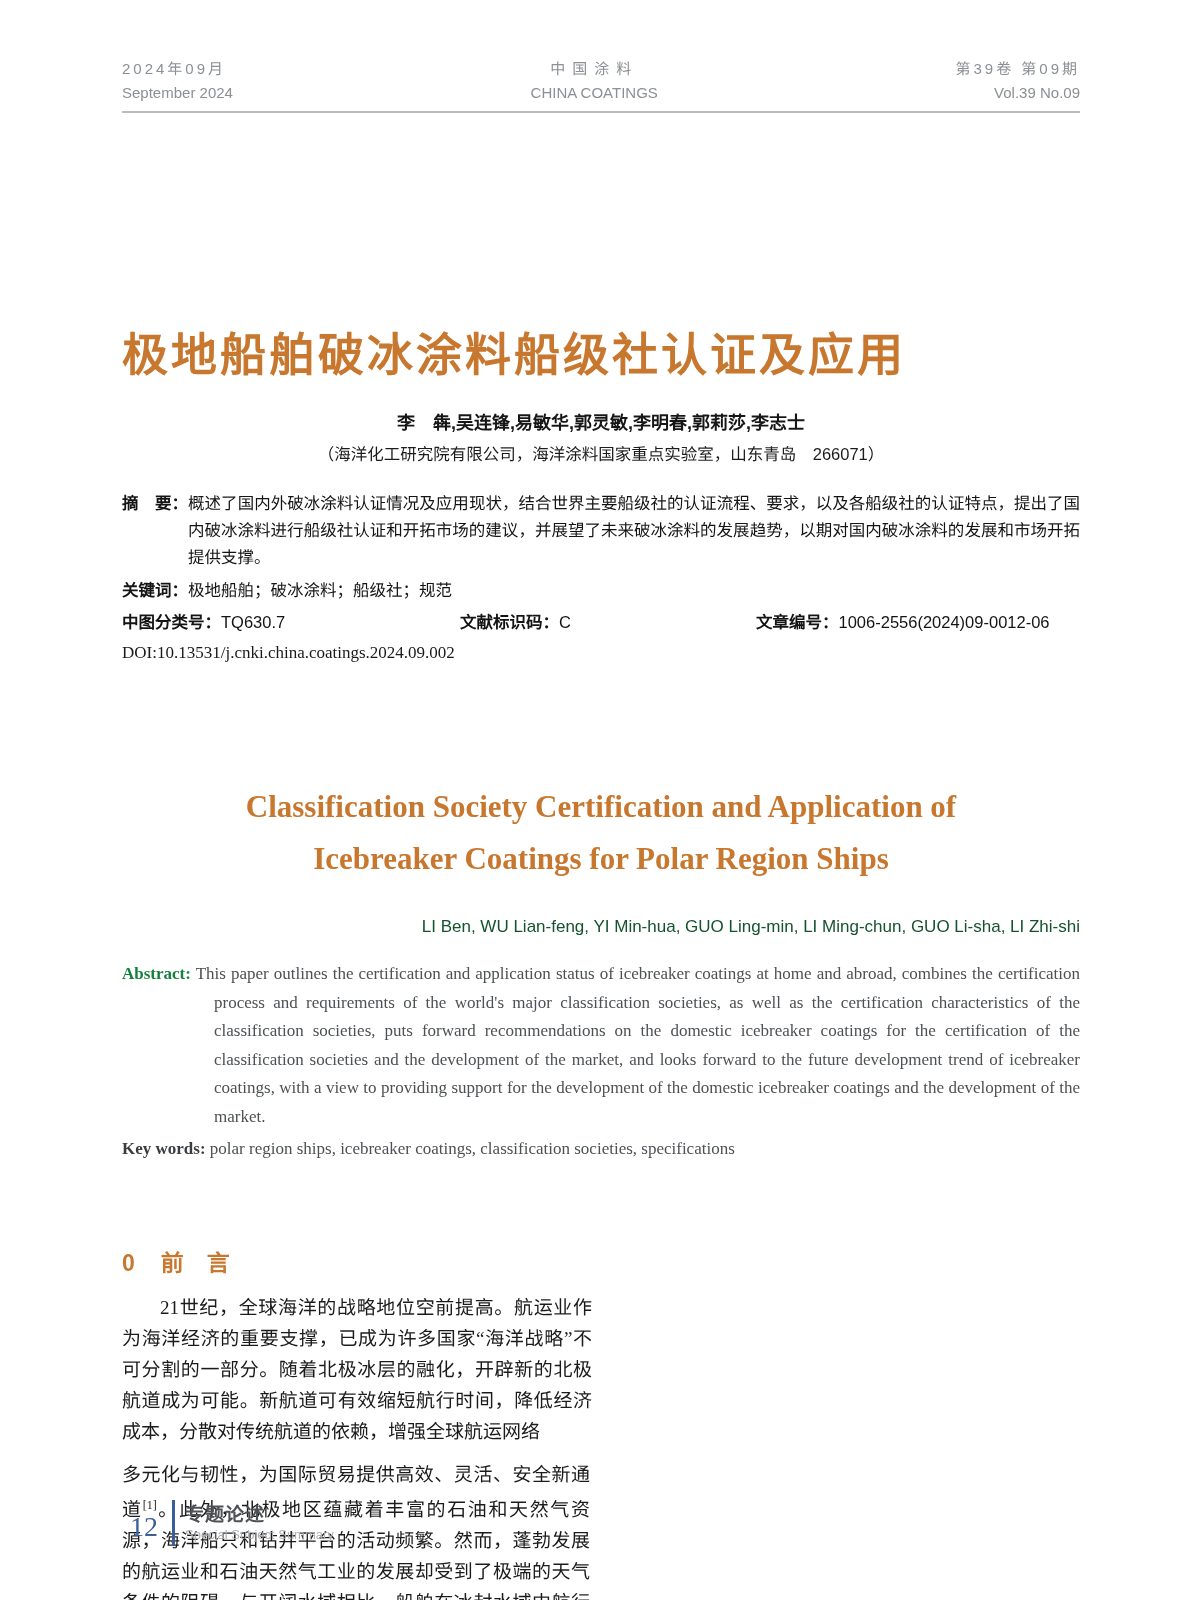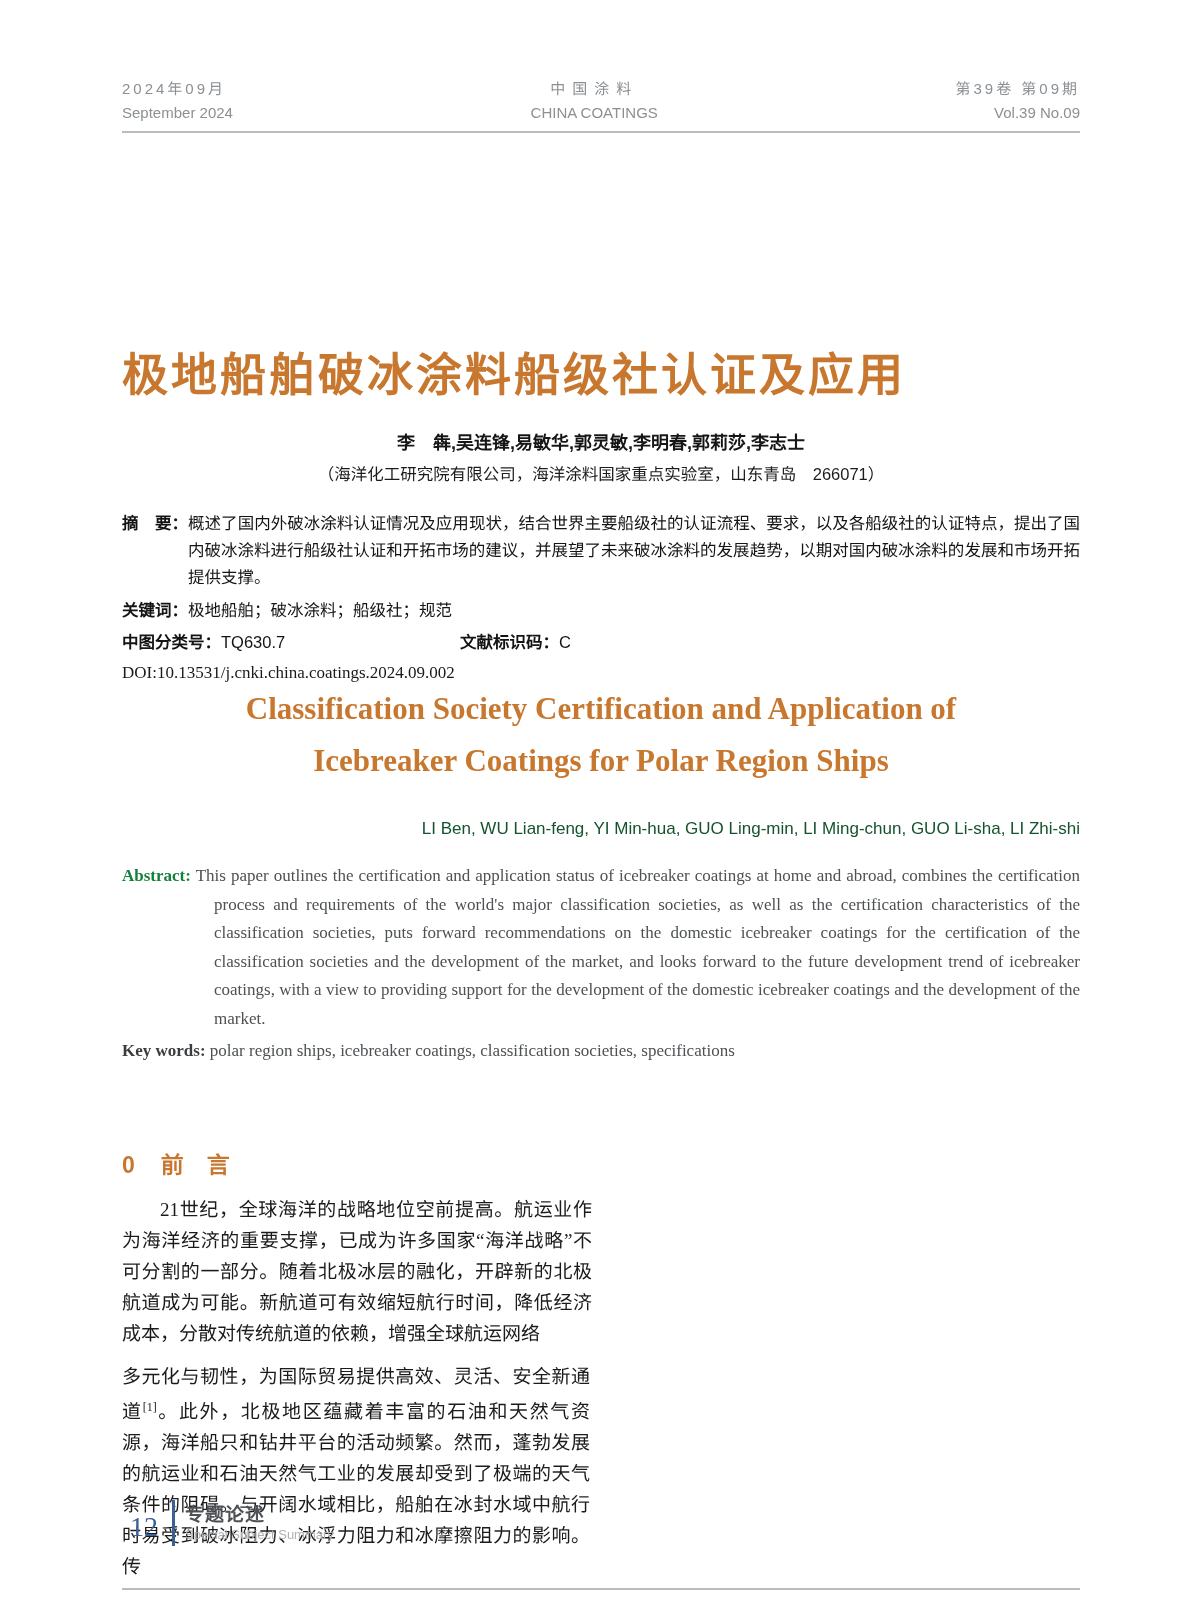--- a/index.html
+++ b/index.html
@@ -9,21 +9,21 @@
     position:relative; width:1187px; height:1600px; margin:0 auto;
     background:#ffffff; overflow:hidden;
   }
   .inner { padding:0 107px 0 122px; }
 
   
   .jheader { display:flex; justify-content:space-between; padding-top:57px; color:#8b9094; font-size:15px; line-height:24px; }
   .jheader .col { white-space:nowrap; }
   .jheader .col.center { text-align:center; }
   .jheader .col.right { text-align:right; }
-  .jheader .cn { letter-spacing:3px;margin-top:20px; }
+  .jheader .cn { letter-spacing:3px; }
   .jheader .center .cn { letter-spacing:7px; }
   .header-rule { border:none; border-top:2px solid #b9bcbe; margin-top:6px; }
 
   
   .title-cn {
     margin-top:205px; color:#C8772F;
     font-size:46px; font-weight:bold; letter-spacing:3px;
     font-family:"Liberation Sans", sans-serif;
   }
   .authors-cn { margin-top:24px; text-align:center; font-size:18px; font-weight:bold; color:#161616; }
@@ -40,21 +40,21 @@
 
   .meta-row { display:flex; margin-top:5px; font-size:16.5px; line-height:27px; color:#141414; }
   .meta-row .lbl { font-weight:bold; }
   .meta-clc { width:338px; }
   .meta-doc { width:296px; }
   .meta-id  { flex:1; }
   .doi-line { margin-top:7px; font-family:"Liberation Serif", serif; font-size:17px; color:#1a1a1a; }
 
   
   .title-en {
-    text-align:center; color:#C8772F;
+    margin-top:118px; text-align:center; color:#C8772F;
     font-family:"Liberation Serif", serif; font-weight:bold;
     font-size:31px; line-height:52px;
   }
   .authors-en { margin-top:32px; text-align:right; color:#14532d; font-size:17px; }
   .affil-en { margin-top:7px; text-align:center; color:#64686b; font-size:17.5px; font-family:"Liberation Serif", serif; font-style:italic; }
 
   .abstract-en {
     margin-top:23px; font-family:"Liberation Serif", serif; color:#4d5154;
     font-size:17px; line-height:28.5px; text-align:justify;
     padding-left:92px; text-indent:-92px;
@@ -116,20 +116,21 @@
     <h1 class="title-cn">极地船舶破冰涂料船级社认证及应用</h1>
     <div class="authors-cn">李　犇,吴连锋,易敏华,郭灵敏,李明春,郭莉莎,李志士</div>
     <div class="affil-cn">（海洋化工研究院有限公司，海洋涂料国家重点实验室，山东青岛　266071）</div>
 
     <p class="abstract-cn"><span class="lbl">摘　要：</span><span>概述了国内外破冰涂料认证情况及应用现状，结合世界主要船级社的认证流程、要求，以及各船级社的认证特点，提出了国内破冰涂料进行船级社认证和开拓市场的建议，并展望了未来破冰涂料的发展趋势，以期对国内破冰涂料的发展和市场开拓提供支撑。</span></p>
     <p class="keywords-cn"><span class="lbl">关键词：</span><span>极地船舶；破冰涂料；船级社；规范</span></p>
 
     <div class="meta-row">
       <div class="meta-clc"><span class="lbl">中图分类号：</span><span>TQ630.7</span></div>
       <div class="meta-doc"><span class="lbl">文献标识码：</span><span>C</span></div>
+      <div class="meta-id"><span class="lbl">文章编号：</span><span>1006-2556(2024)09-0012-06</span></div>
     </div>
     <div class="doi-line">DOI:10.13531/j.cnki.china.coatings.2024.09.002</div>
 
     <h2 class="title-en">
       <div>Classification Society Certification and Application of</div>
       <div>Icebreaker Coatings for Polar Region Ships</div>
     </h2>
     <div class="authors-en">LI Ben, WU Lian-feng, YI Min-hua, GUO Ling-min, LI Ming-chun, GUO Li-sha, LI Zhi-shi</div>
 
     <p class="abstract-en"><span class="lbl">Abstract:</span><span> </span><span>This paper outlines the certification and application status of icebreaker coatings at home and abroad, combines the certification process and requirements of the world's major classification societies, as well as the certification characteristics of the classification societies, puts forward recommendations on the domestic icebreaker coatings for the certification of the classification societies and the development of the market, and looks forward to the future development trend of icebreaker coatings, with a view to providing support for the development of the domestic icebreaker coatings and the development of the market.</span></p>

